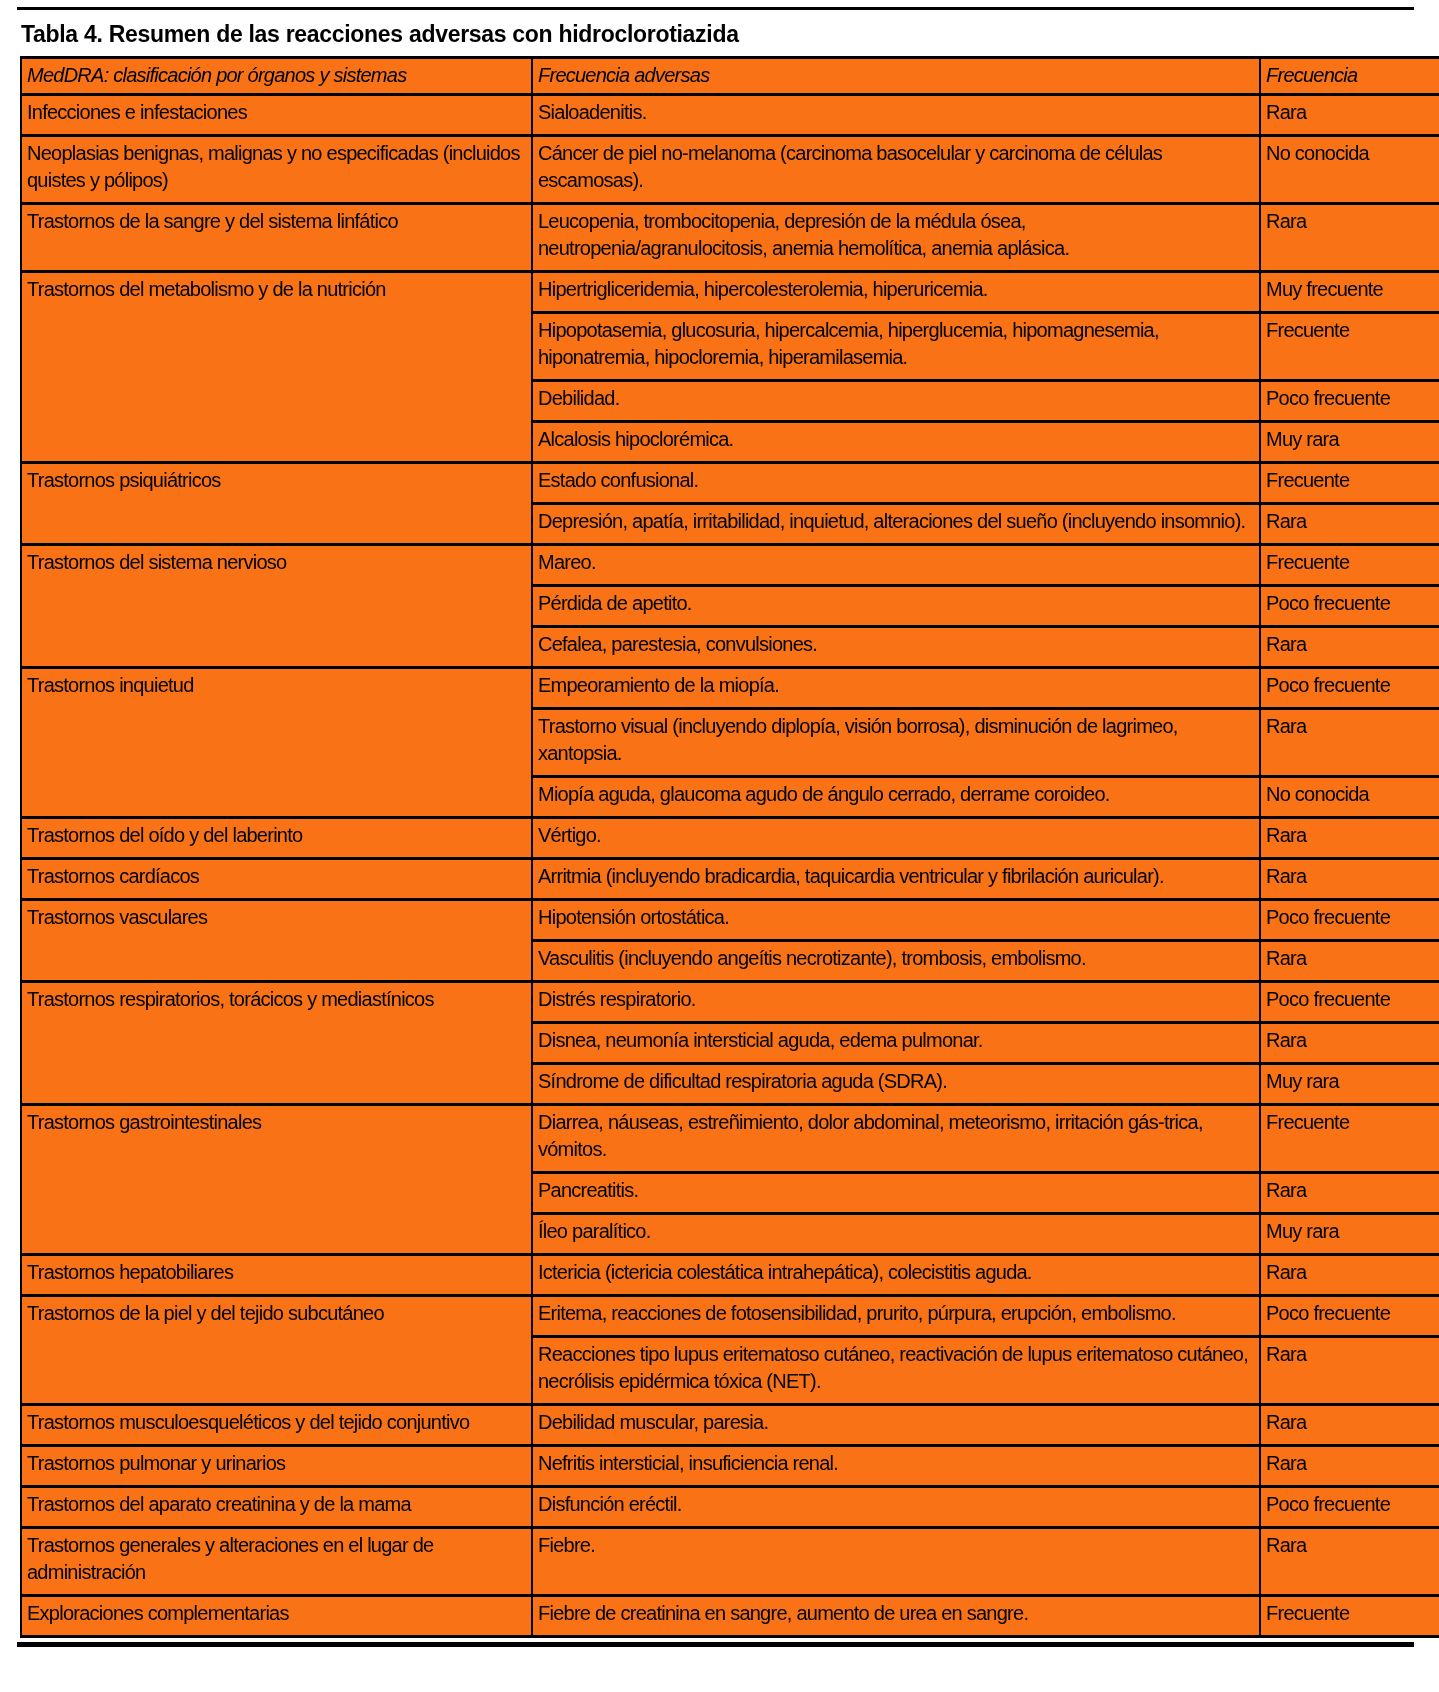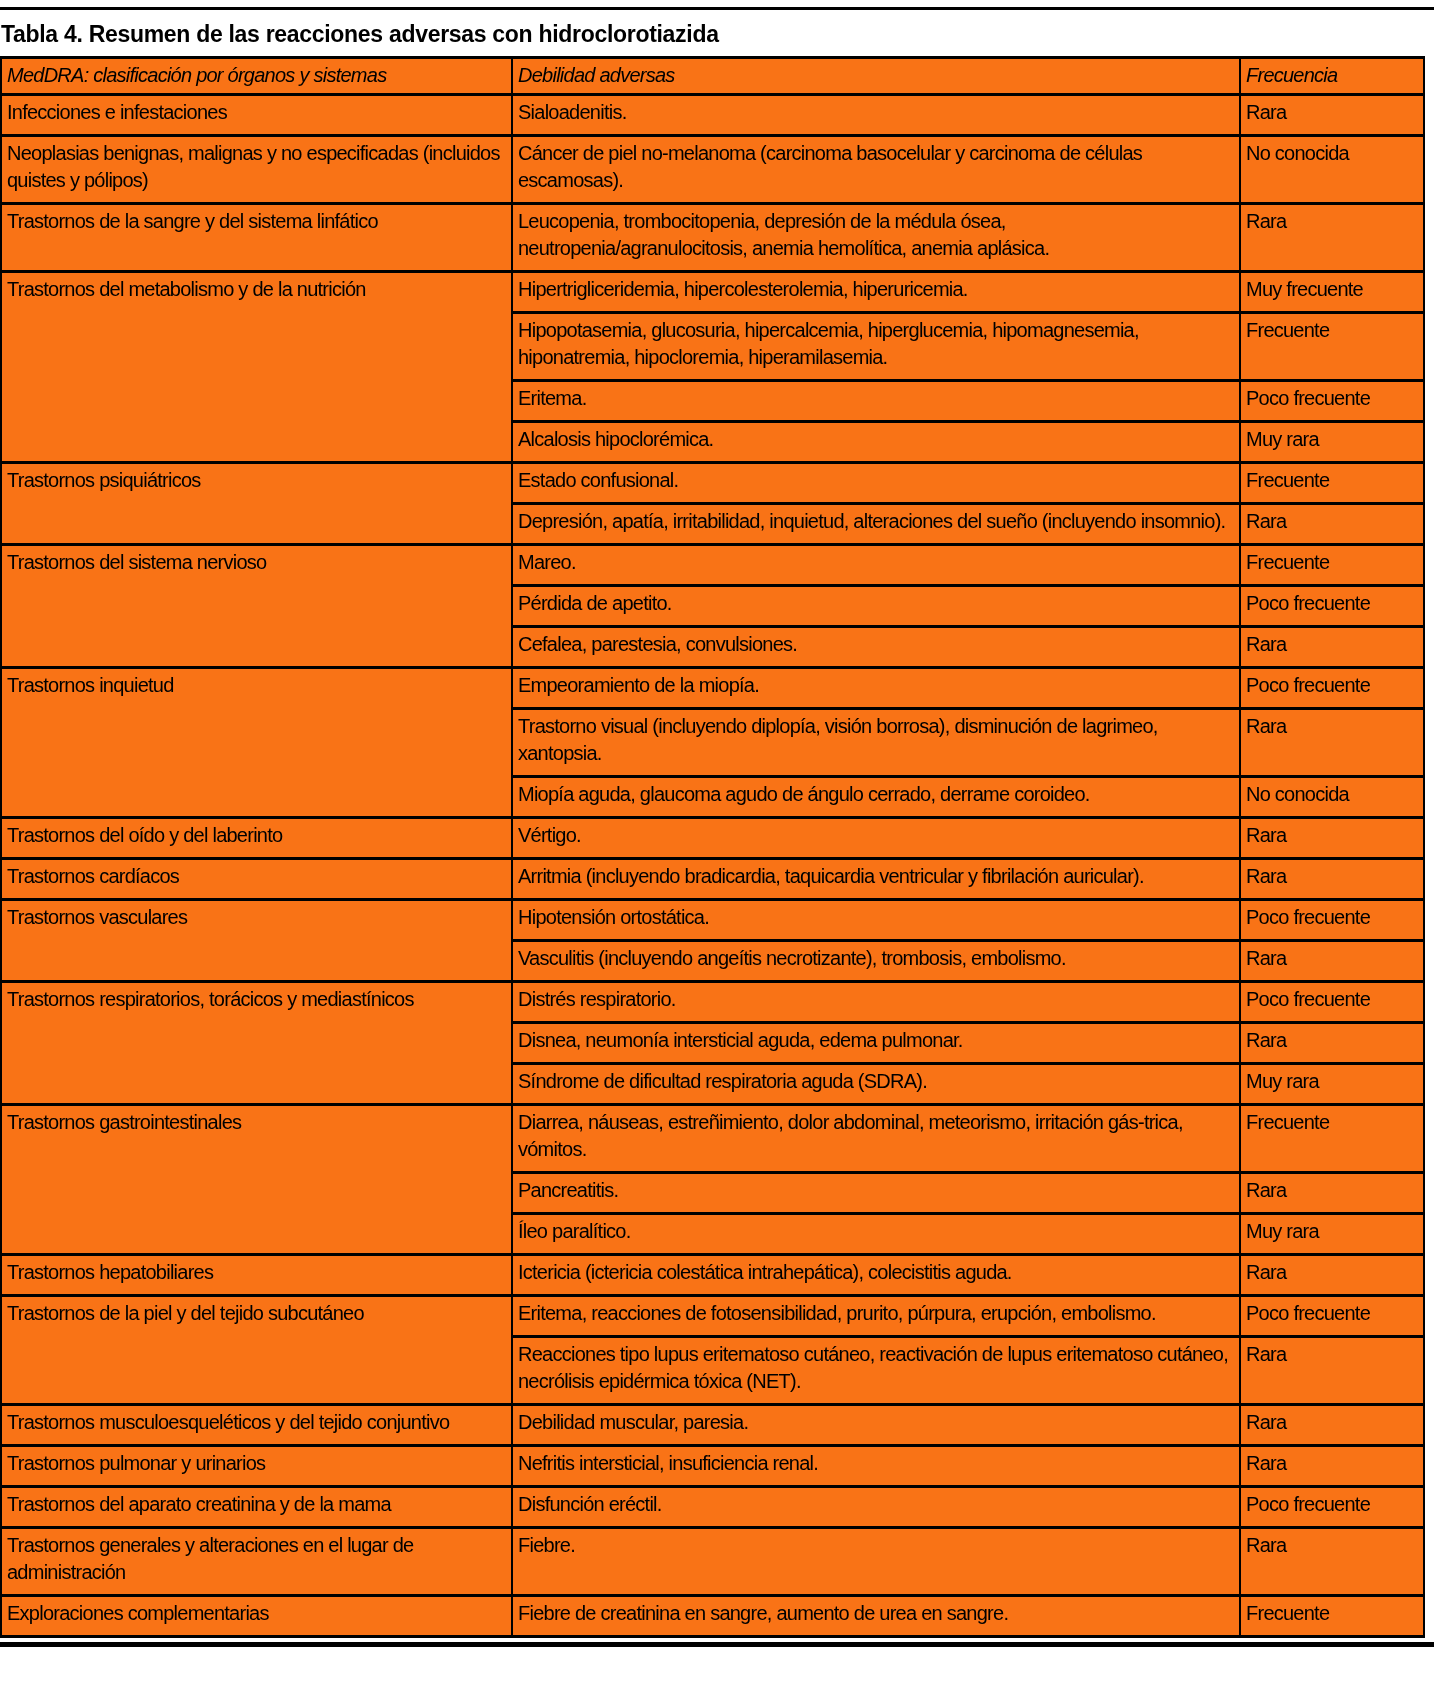--- a/index.html
+++ b/index.html
@@ -8,21 +8,21 @@
     background: #ffffff;
     color: #000000;
     font-family: "Liberation Sans", "DejaVu Sans", sans-serif;
   }
   body {
     width: 1439px;
     height: 1692px;
     overflow: hidden;
   }
   .page {
-    padding: 0 0;
+    padding: 0 20px;
   }
   .top-rule {
     height: 3px;
     background: #000;
     margin: 7px 5px 0 -3px;
   }
   .bottom-rule {
     height: 5px;
     background: #000;
     margin: 4px 5px 0 -3px;
@@ -73,21 +73,21 @@
 
   <table class="adr">
     <colgroup>
       <col class="c1">
       <col class="c2">
       <col class="c3">
     </colgroup>
     <thead>
       <tr>
         <th>MedDRA: clasificación por órganos y sistemas</th>
-        <th>Debilidad adversas</th>
+        <th>Frecuencia adversas</th>
         <th>Frecuencia</th>
       </tr>
     </thead>
     <tbody id="table-body">
         <tr>
           <td rowspan="1">Infecciones e infestaciones</td>
           <td>Sialoadenitis.</td>
           <td>Rara</td>
         </tr>
         <tr>
@@ -103,21 +103,21 @@
         <tr>
           <td rowspan="4">Trastornos del metabolismo y de la nutrición</td>
           <td>Hipertrigliceridemia, hipercolesterolemia, hiperuricemia.</td>
           <td>Muy frecuente</td>
         </tr>
         <tr>
           <td>Hipopotasemia, glucosuria, hipercalcemia, hiperglucemia, hipomagnesemia, hiponatremia, hipocloremia, hiperamilasemia.</td>
           <td>Frecuente</td>
         </tr>
         <tr>
-          <td>Eritema.</td>
+          <td>Debilidad.</td>
           <td>Poco frecuente</td>
         </tr>
         <tr>
           <td>Alcalosis hipoclorémica.</td>
           <td>Muy rara</td>
         </tr>
         <tr>
           <td rowspan="2">Trastornos psiquiátricos</td>
           <td>Estado confusional.</td>
           <td>Frecuente</td>

